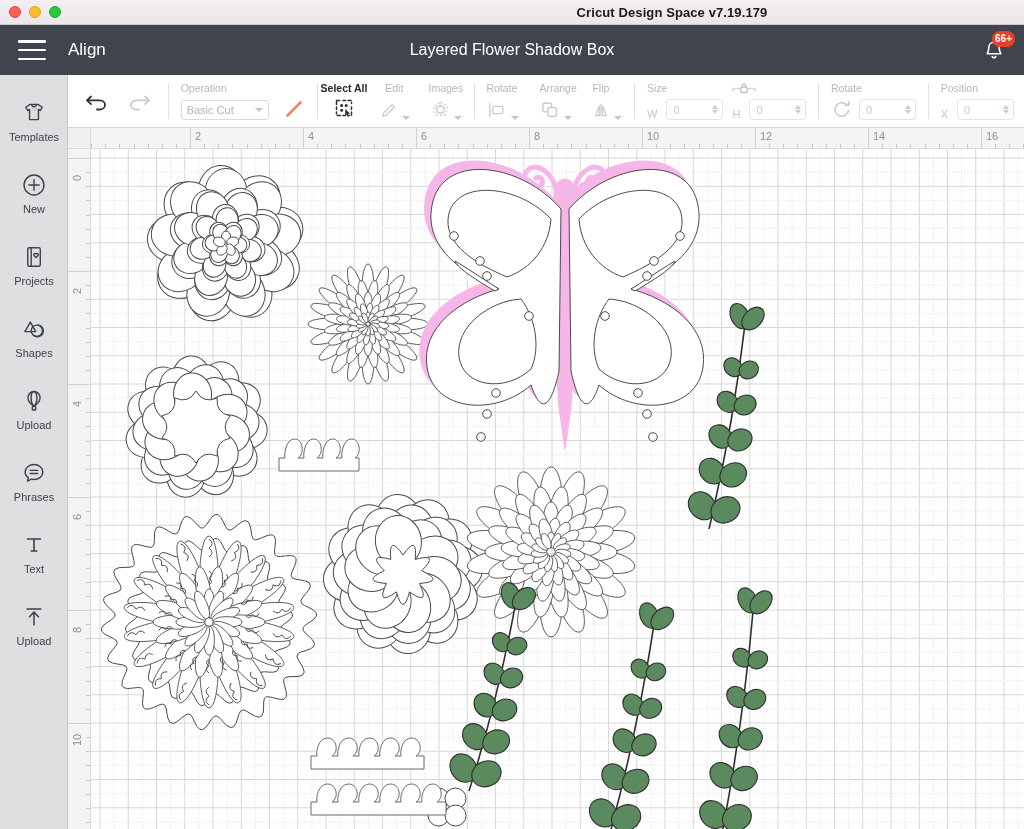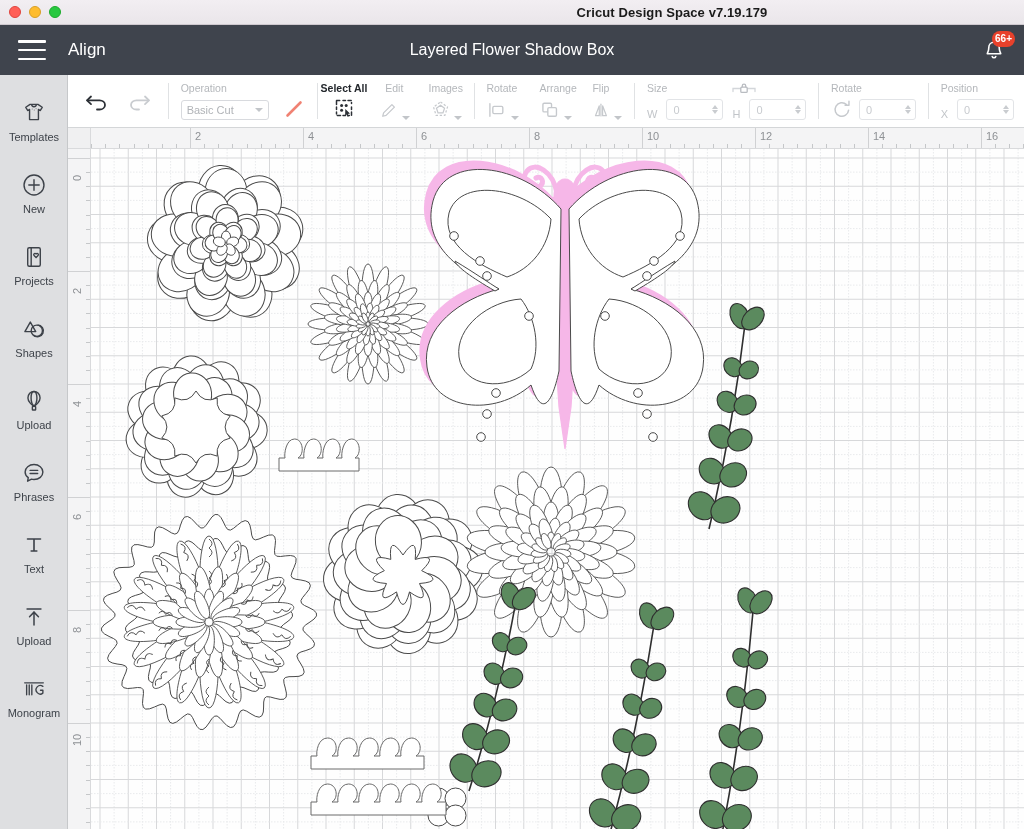--- a/index.html
+++ b/index.html
@@ -278,28 +278,20 @@
 
     <div class="side-item">
       <svg class="ico" viewBox="0 0 24 24" fill="none" stroke="#3d4249" stroke-width="1.4">
         <path d="M5.6 4.6h12.8" stroke-linecap="round"></path>
         <path d="M12 19.4V7.6" stroke-linecap="round"></path>
         <path d="M7.9 11.7 12 7.5l4.1 4.2" stroke-linecap="round" stroke-linejoin="round"></path>
       </svg>
       <span class="lbl">Upload</span>
     </div>
 
-    <div class="side-item">
-      <svg class="ico" viewBox="0 0 24 24" fill="none" stroke="#3d4249" stroke-width="1.25">
-        <path d="M3.4 6.3h17.2" stroke-linecap="round"></path>
-        <path d="M5.2 8.3v9M7.6 8.3v9M10 8.3v9" stroke-linecap="round"></path>
-        <path d="M20.2 9.6a3.9 3.9 0 1 0 0 6.2v-2.6h-2.2" stroke-linecap="round" stroke-linejoin="round"></path>
-      </svg>
-      <span class="lbl">Monogram</span>
-    </div>
   </div>
 
   <div class="rightcol">
 
     <div class="toolbar">
 
       <div class="undo-redo">
         <svg width="26" height="22" viewBox="0 0 26 22" fill="none" stroke="#2c3036" stroke-width="1.8">
           <path d="M7 6.5 3 10.3l4 3.8" stroke-linecap="round" stroke-linejoin="round"></path>
           <path d="M3.4 10.3h12.2c3 0 5.4 2 5.4 4.6s-2.4 4.6-5.4 4.6h-2.6" stroke-linecap="round"></path>

